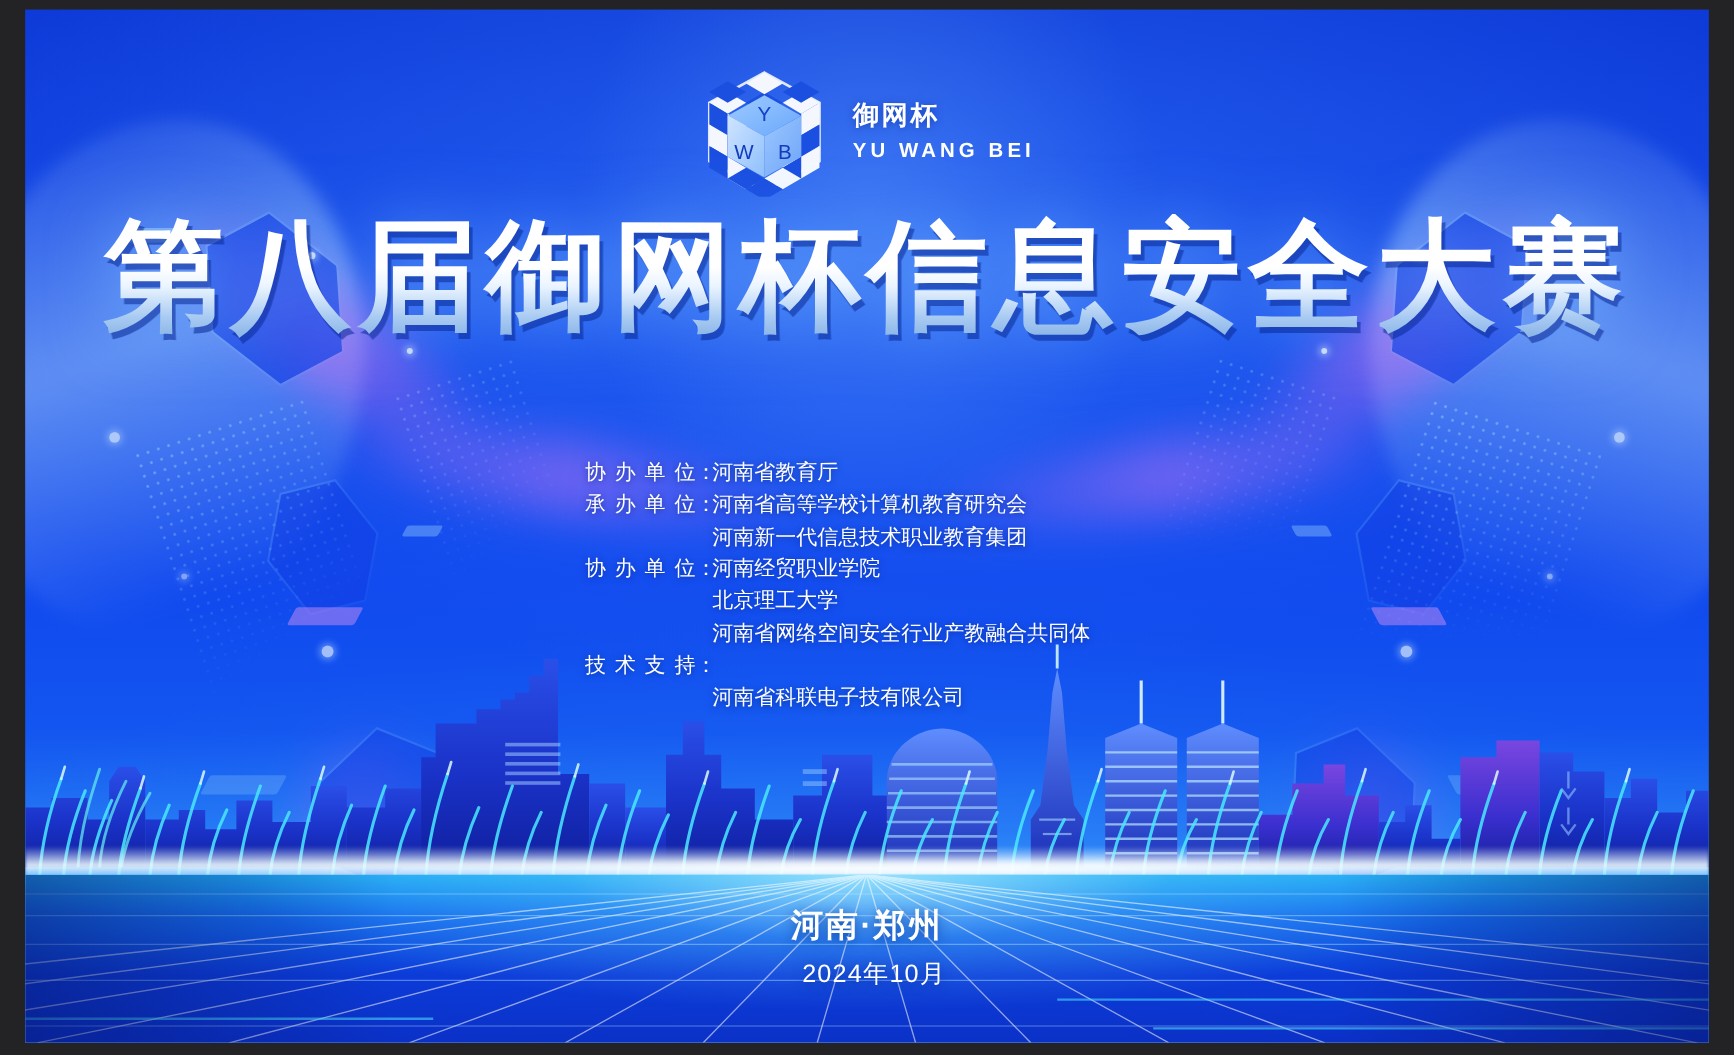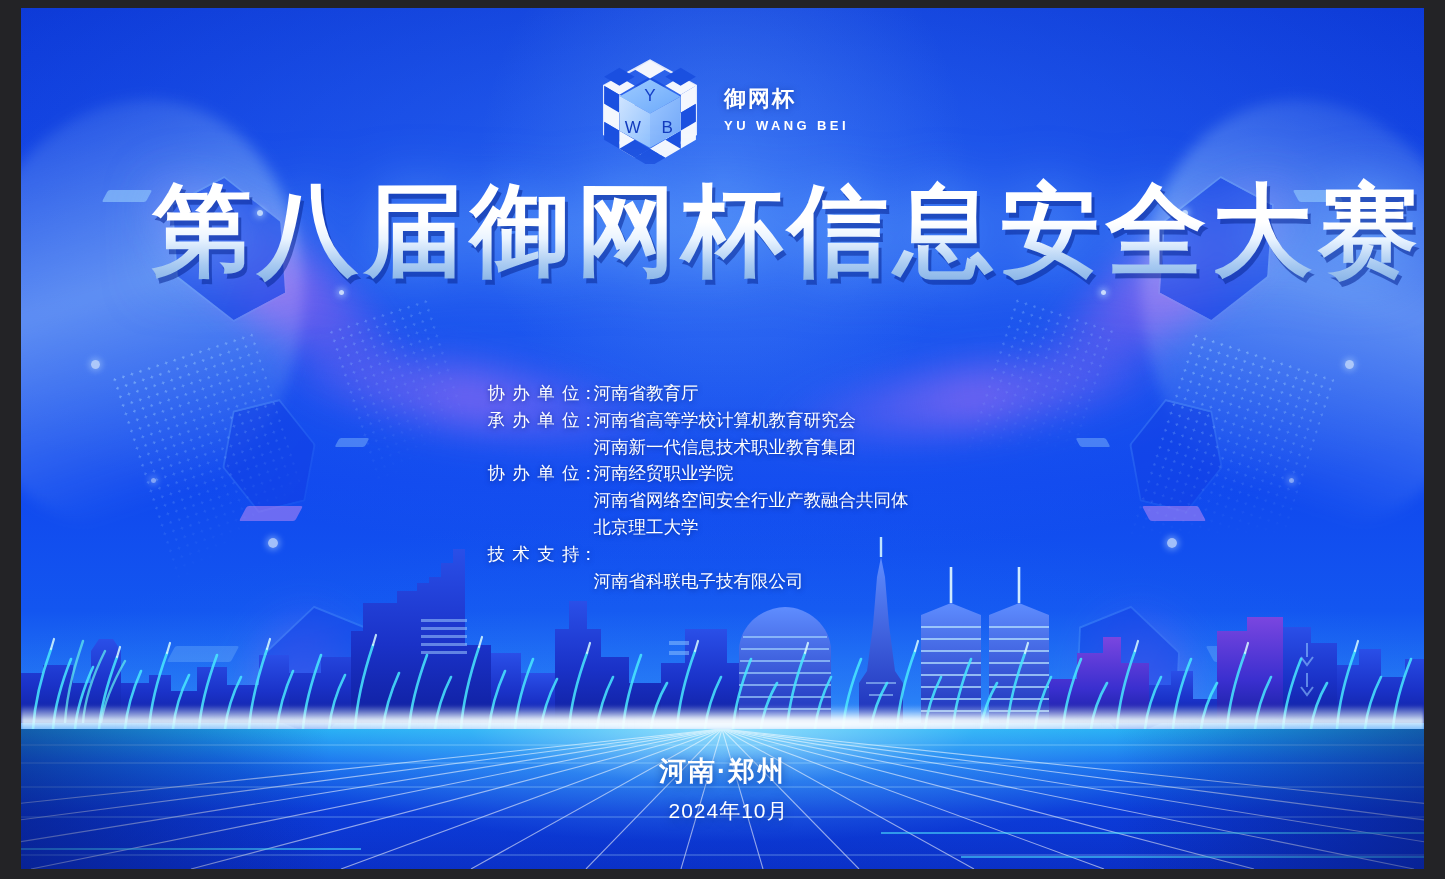--- a/index.html
+++ b/index.html
@@ -140,28 +140,28 @@
     position:absolute; left:0; right:0; top:48px;
     display:flex; align-items:center; justify-content:center; gap:20px;
   }
   #cube{ width:108px; height:108px; display:block; }
   #logo-text{ display:flex; flex-direction:column; align-items:flex-start; }
   #logo-cn{
     font-size:22px; font-weight:700; color:#ffffff; letter-spacing:2px; line-height:1.1;
     text-shadow:0 1px 6px rgba(0,40,140,.5);
   }
   #logo-en{
-    font-size:13px; font-weight:700; color:#ffffff; letter-spacing:3.4px;
+    font-size:17px; font-weight:700; color:#ffffff; letter-spacing:3.4px;
     margin-top:7px;
   }
 
   
   #title{
     position:absolute; left:0; right:0; top:170px;
-    text-align:right;
+    text-align:center;
     font-size:100px; font-weight:700; letter-spacing:6px;
     line-height:1.05;
     background:linear-gradient(180deg,#ffffff 0%,#ffffff 42%,#eaf4ff 58%,#a9cbf2 82%,#86b2e6 100%);
     -webkit-background-clip:text; background-clip:text;
     -webkit-text-fill-color:transparent; color:transparent;
     filter:drop-shadow(3px 5px 0px rgba(10,40,150,.55)) drop-shadow(0 0 26px rgba(120,185,255,.55));
     white-space:nowrap;
   }
 
   
@@ -380,26 +380,26 @@
         <span class="org-value">河南新一代信息技术职业教育集团</span>
       </div>
       <div class="org-line">
         <span class="org-label">协办单位</span>
         <span class="org-colon">：</span>
         <span class="org-value">河南经贸职业学院</span>
       </div>
       <div class="org-line">
         <span class="org-label"></span>
         <span class="org-colon"></span>
-        <span class="org-value">河南省网络空间安全行业产教融合共同体</span>
+        <span class="org-value">北京理工大学</span>
       </div>
       <div class="org-line">
         <span class="org-label"></span>
         <span class="org-colon"></span>
-        <span class="org-value">北京理工大学</span>
+        <span class="org-value">河南省网络空间安全行业产教融合共同体</span>
       </div>
       <div class="org-line">
         <span class="org-label">技术支持</span>
         <span class="org-colon">：</span>
       </div>
       <div class="org-line">
         <span class="org-label"></span>
         <span class="org-colon"></span>
         <span class="org-value">河南省科联电子技有限公司</span>
       </div>

